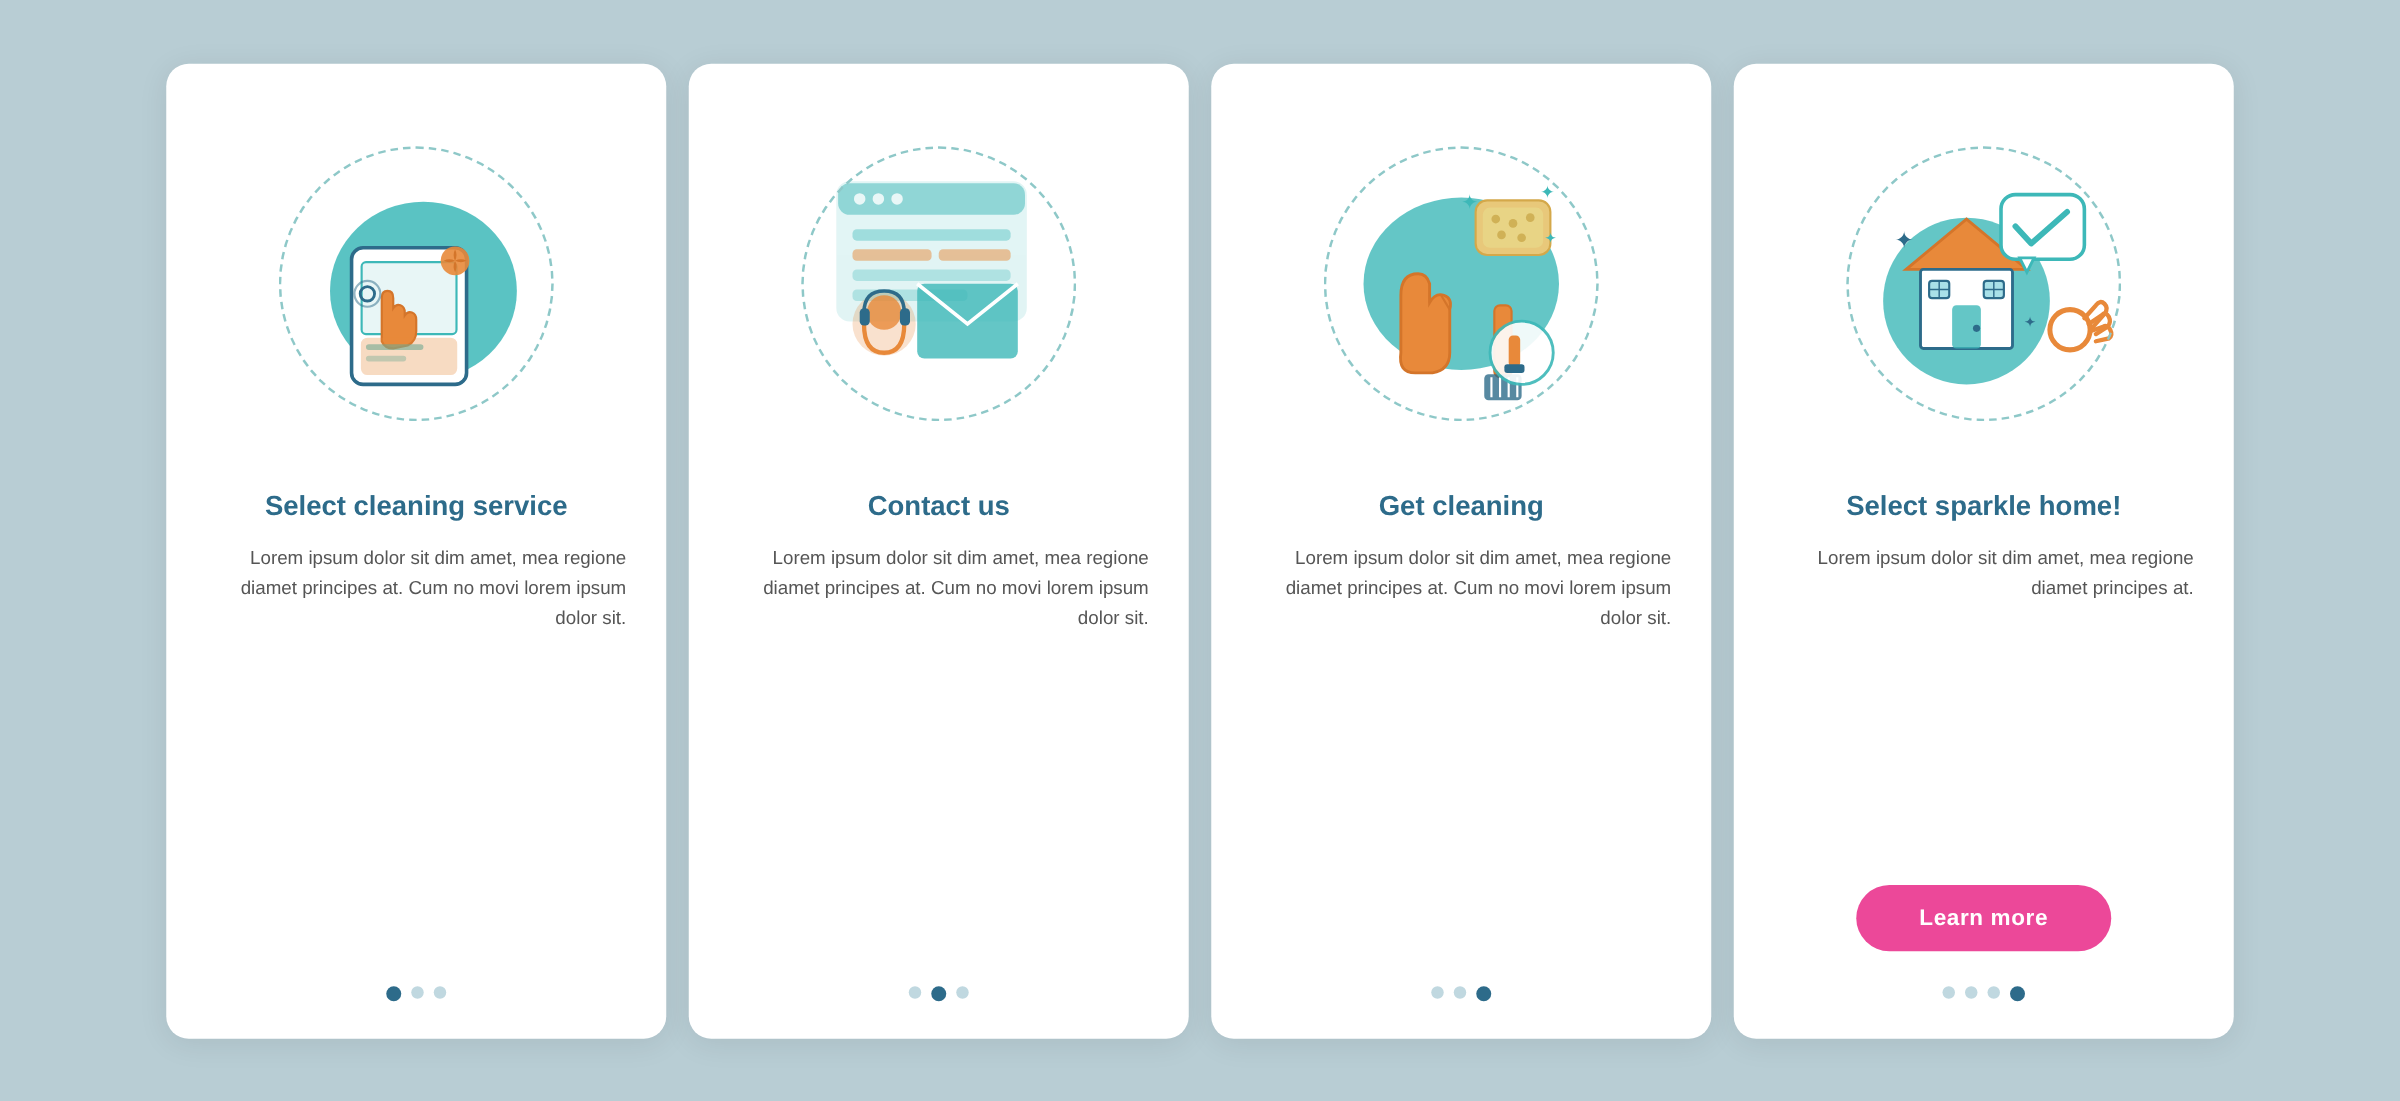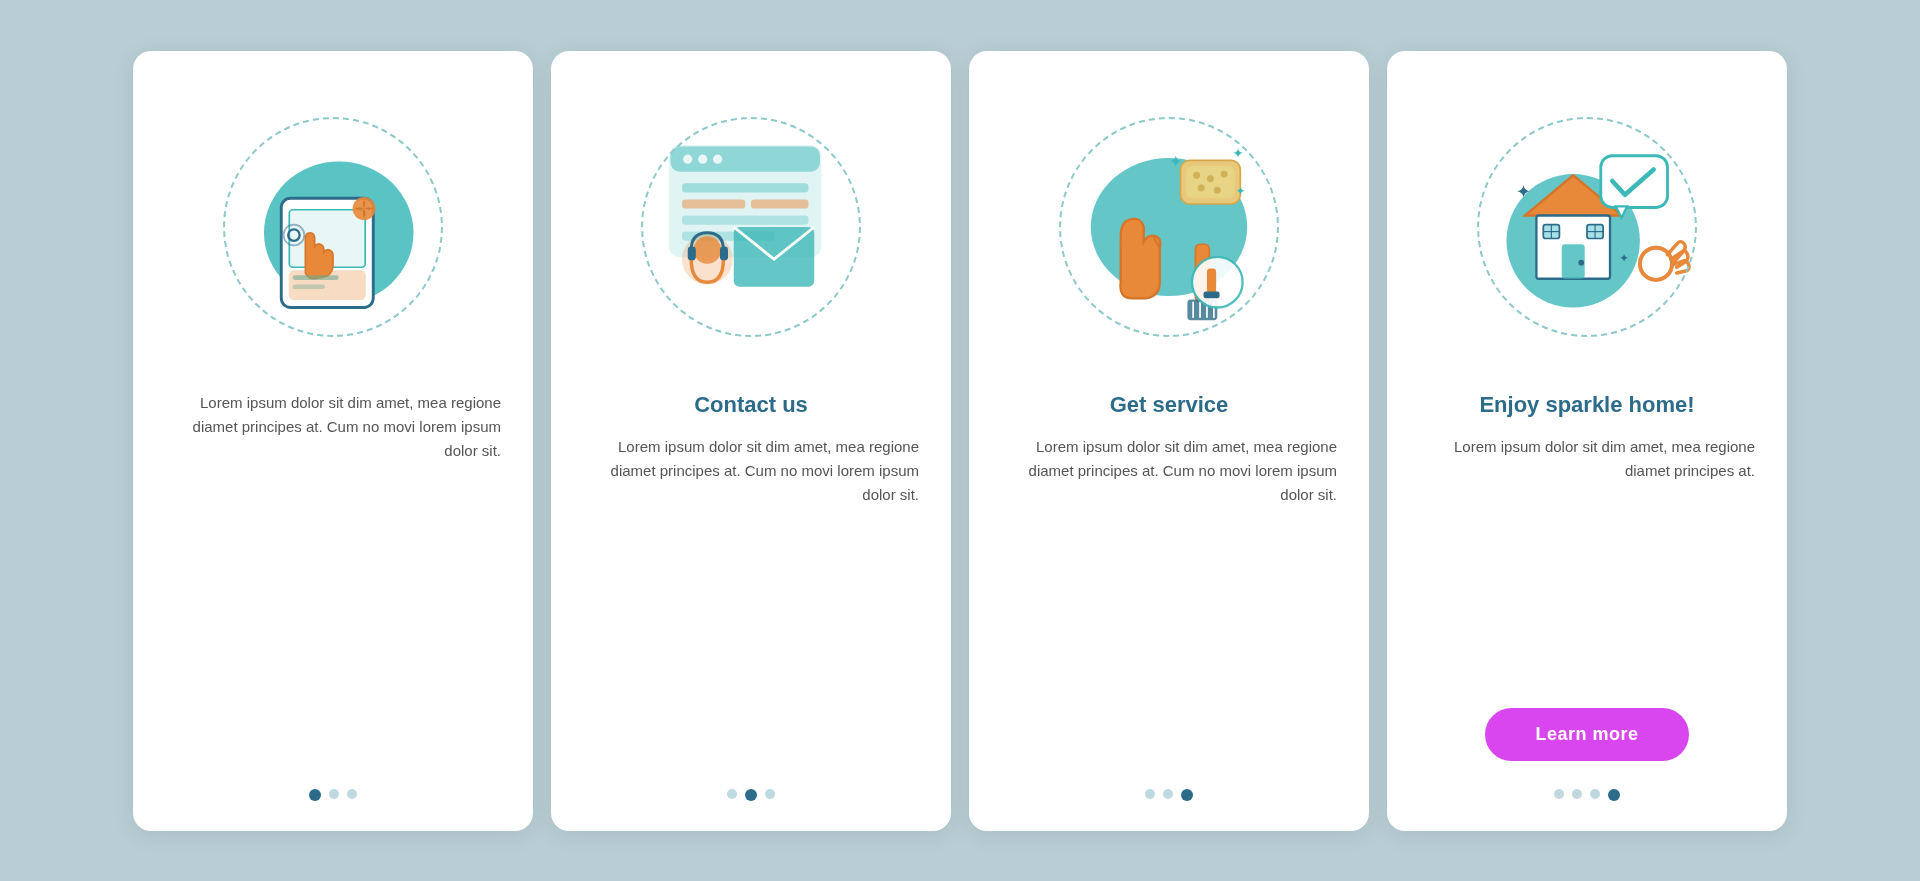--- a/index.html
+++ b/index.html
@@ -74,21 +74,21 @@
       border-radius: 50%;
       background: #c0d8e0;
     }
     .dot.active {
       background: #2d6b8a;
       width: 12px;
       height: 12px;
     }
     .learn-more-btn {
       margin-top: 20px;
-      background: #d946ef;
+      background: #ec4899;
       color: #fff;
       border: none;
       border-radius: 30px;
       padding: 16px 50px;
       font-size: 18px;
       font-weight: 600;
       cursor: pointer;
       letter-spacing: 0.5px;
     }
   </style>
@@ -123,20 +123,22 @@
           <path d="M12 20 Q10 16 12 12 Q14 16 12 20 Z" fill="#d4752a"></path>
           <path d="M4 12 Q8 10 12 12 Q8 14 4 12 Z" fill="#d4752a"></path>
         </g>
 
         <rect x="65" y="142" width="40" height="4" rx="2" fill="#3db8b8" opacity="0.6"></rect>
         <rect x="65" y="150" width="28" height="4" rx="2" fill="#3db8b8" opacity="0.4"></rect>
 
         <rect x="62" y="138" width="66" height="25" rx="4" fill="#e8893a" opacity="0.3" stroke="#e8893a" stroke-width="1"></rect>
       </svg>
     </div>
+    <div class="card-title">Select cleaning
+service</div>
     <div class="card-text">Lorem ipsum dolor sit dim amet, mea regione diamet principes at. Cum no movi lorem ipsum dolor sit.</div>
     <div class="dots-row">
       <div class="dot active"></div>
       <div class="dot"></div>
       <div class="dot"></div>
     </div>
   </div>
 
   <div class="card">
     <div class="icon-area">
@@ -215,21 +217,21 @@
           <line x1="31" y1="50" x2="31" y2="64" stroke="white" stroke-width="1.5"></line>
         </g>
 
         <circle cx="142" cy="148" r="22" fill="white" opacity="0.9" stroke="#3db8b8" stroke-width="2"></circle>
         <g transform="translate(128, 134)">
           <rect x="5" y="2" width="8" height="22" rx="3" fill="#e8893a"></rect>
           <rect x="2" y="22" width="14" height="6" rx="2" fill="#2d6b8a"></rect>
         </g>
       </svg>
     </div>
-    <div class="card-title">Get service</div>
+    <div class="card-title">Get cleaning</div>
     <div class="card-text">Lorem ipsum dolor sit dim amet, mea regione diamet principes at. Cum no movi lorem ipsum dolor sit.</div>
     <div class="dots-row">
       <div class="dot"></div>
       <div class="dot"></div>
       <div class="dot active"></div>
     </div>
   </div>
 
   <div class="card">
     <div class="icon-area">
@@ -265,21 +267,21 @@
         <g transform="translate(140, 110)">
 
           <circle cx="20" cy="22" r="14" fill="none" stroke="#e8893a" stroke-width="3.5"></circle>
 
           <path d="M30 14 L38 5 Q41 1 44 4 Q47 7 44 11 L36 20" fill="none" stroke="#e8893a" stroke-width="3" stroke-linecap="round"></path>
           <path d="M33 18 L42 12 Q45 9 47 13 Q49 17 46 20 L38 25" fill="none" stroke="#e8893a" stroke-width="3" stroke-linecap="round"></path>
           <path d="M34 23 L43 20 Q46 18 48 22 Q50 26 47 28 L38 30" fill="none" stroke="#e8893a" stroke-width="3" stroke-linecap="round"></path>
         </g>
       </svg>
     </div>
-    <div class="card-title">Enjoy sparkle home!</div>
+    <div class="card-title">Select sparkle home!</div>
     <div class="card-text">Lorem ipsum dolor sit dim amet, mea regione diamet principes at.</div>
     <button class="learn-more-btn">Learn more</button>
     <div class="dots-row">
       <div class="dot"></div>
       <div class="dot"></div>
       <div class="dot"></div>
       <div class="dot active"></div>
     </div>
   </div>
 

